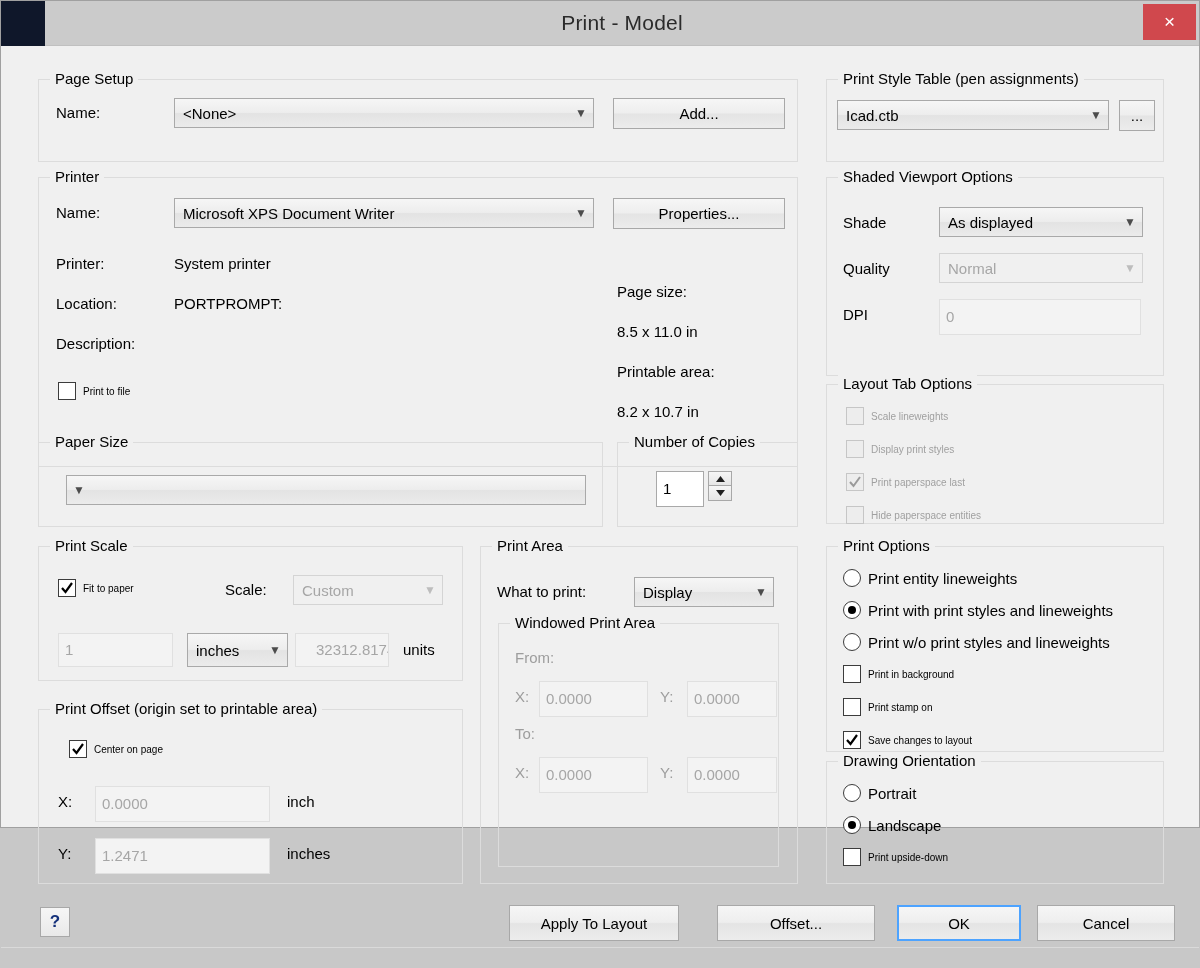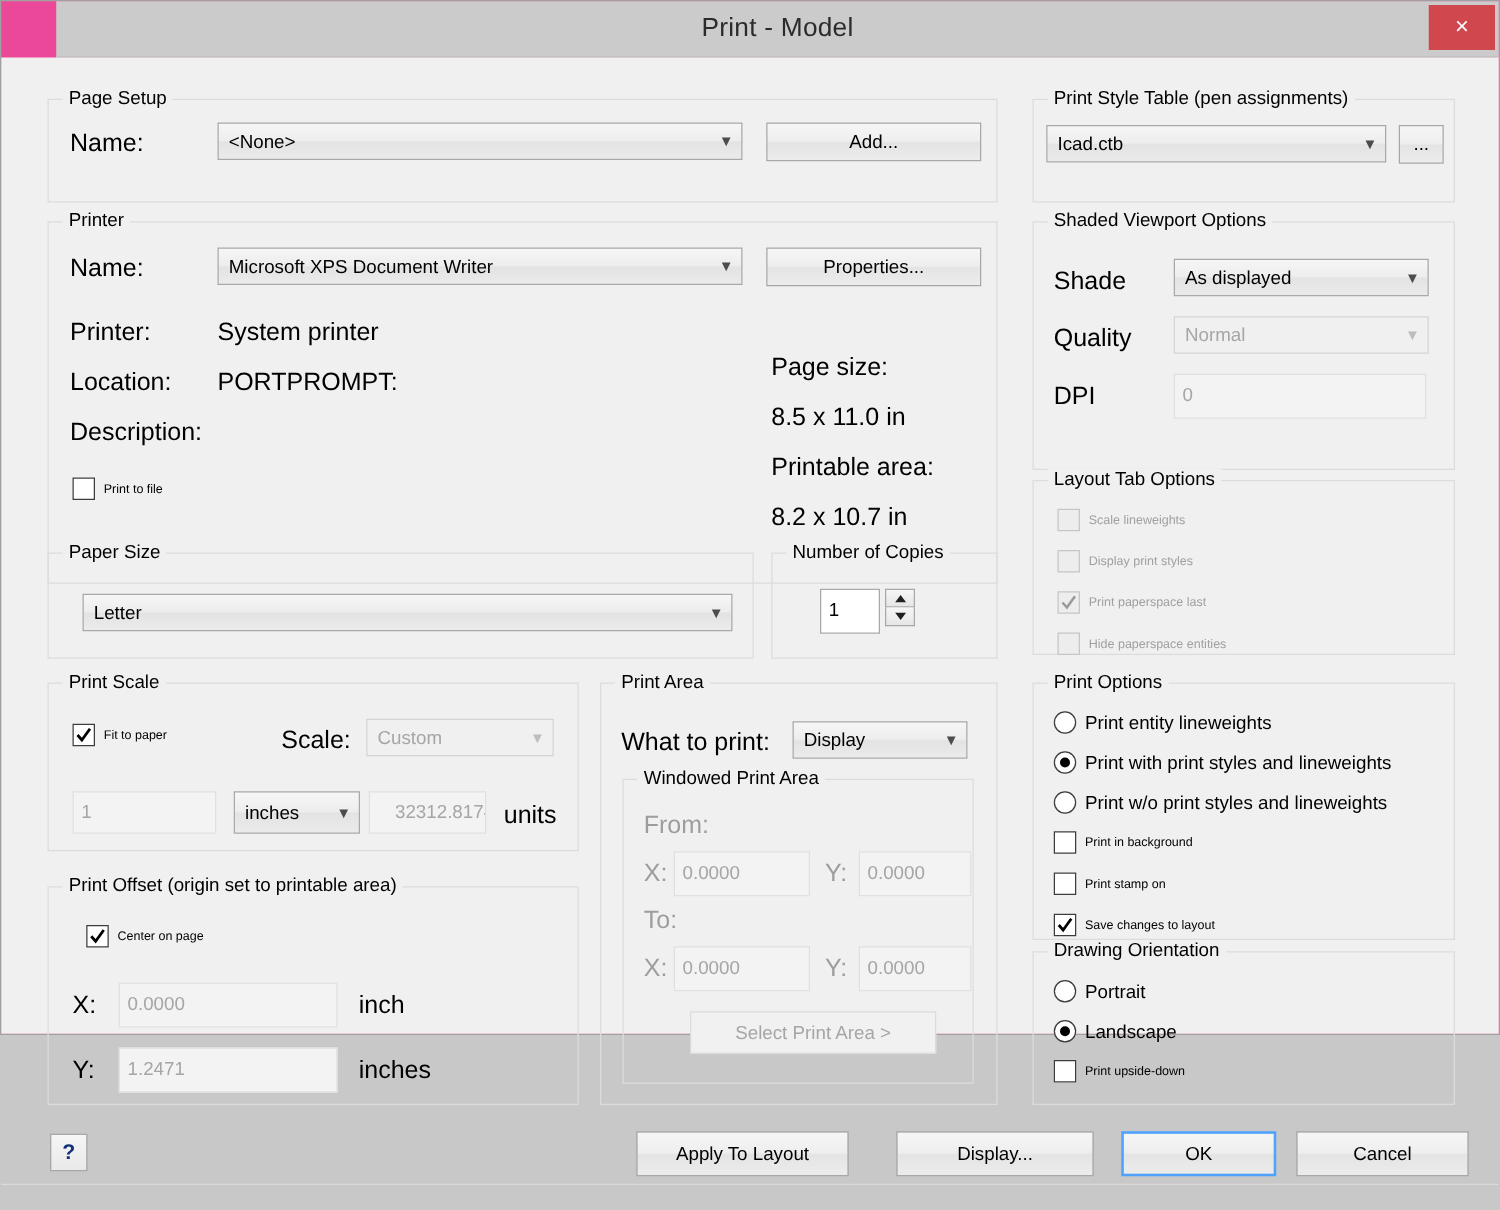--- a/index.html
+++ b/index.html
@@ -9,21 +9,21 @@
     background:#c8c8c8;
     font-family:"Liberation Sans", sans-serif;
     font-size:15px;
     color:#000;
     overflow:hidden;
   }
 
   
   .window {
     position:absolute; left:0; top:0; width:1200px; height:828px;
-    background:#ec4899;
+    background:#0f172a;
     border:1px solid #a0a0a0;
     padding-left:44px;
   }
   .titlebar {
     position:relative;
     height:45px;
     background:#cbcbcb;
     border-bottom:1px solid #c0c0c0;
   }
   .title-text {
@@ -61,21 +61,21 @@
     top:-10px; left:11px;
     background:#f0f0f0;
     padding:0 5px;
     font-size:15px;
     color:#000;
     white-space:nowrap;
   }
   .group.disabled > .glegend { color:#000; }
 
   
-  .lab { position:absolute; font-size:20px; color:#000; white-space:nowrap; }
+  .lab { position:absolute; font-size:15px; color:#000; white-space:nowrap; }
   .lab.dim { color:#9d9d9d; }
 
   
   .combo {
     position:absolute;
     height:30px;
     background:linear-gradient(to bottom,#f6f6f6 0%,#ededed 48%,#e3e3e3 52%,#ebebeb 100%);
     border:1px solid #a9a9a9;
     display:flex; align-items:center;
     cursor:pointer;
@@ -258,21 +258,20 @@
 
       <span class="lab" style="left:578px; top:105px;">Page size:</span>
       <span class="lab" style="left:578px; top:145px;">8.5 x 11.0 in</span>
       <span class="lab" style="left:578px; top:185px;">Printable area:</span>
       <span class="lab" style="left:578px; top:225px;">8.2 x 10.7 in</span>
     </div>
 
     <div class="group" style="left:37px; top:396px; width:565px; height:85px;">
       <span class="glegend">Paper Size</span>
       <div class="combo" style="left:27px; top:32px; width:520px;">
-        <span class="ctext">Letter</span>
         <span class="carrow">▼</span>
       </div>
     </div>
 
     <div class="group" style="left:616px; top:396px; width:181px; height:85px;">
       <span class="glegend">Number of Copies</span>
       <div class="input" style="left:38px; top:28px; width:48px; height:36px; line-height:34px;">1</div>
       <div class="spin" style="left:90px; top:28px;">
         <div class="sbtn">
           <svg width="9" height="6" viewBox="0 0 9 6">
@@ -353,21 +352,20 @@
         <div class="input disabled" style="left:40px; top:57px; width:109px; height:36px; line-height:34px;">0.0000</div>
         <span class="lab dim" style="left:161px; top:64px;">Y:</span>
         <div class="input disabled" style="left:188px; top:57px; width:90px; height:36px; line-height:34px;">0.0000</div>
 
         <span class="lab dim" style="left:16px; top:101px;">To:</span>
         <span class="lab dim" style="left:16px; top:140px;">X:</span>
         <div class="input disabled" style="left:40px; top:133px; width:109px; height:36px; line-height:34px;">0.0000</div>
         <span class="lab dim" style="left:161px; top:140px;">Y:</span>
         <div class="input disabled" style="left:188px; top:133px; width:90px; height:36px; line-height:34px;">0.0000</div>
 
-        <div class="btn disabled" style="left:53px; top:185px; width:197px; height:34px;">Select Print Area &gt;</div>
       </div>
     </div>
 
     <div class="group" style="left:825px; top:33px; width:338px; height:83px;">
       <span class="glegend">Print Style Table (pen assignments)</span>
       <div class="combo" style="left:10px; top:20px; width:272px;">
         <span class="ctext">Icad.ctb</span>
         <span class="carrow">▼</span>
       </div>
       <div class="btn" style="left:292px; top:20px; width:36px; height:31px;">...</div>
@@ -467,19 +465,19 @@
         <span class="rtxt">Landscape</span>
       </div>
       <div class="chk" style="left:16px; top:86px;">
         <span class="box"></span>
         <span class="ctxt">Print upside-down</span>
       </div>
     </div>
 
     <div class="help-btn" style="left:39px; top:861px;">?</div>
     <div class="btn" style="left:508px; top:859px; width:170px; height:36px;">Apply To Layout</div>
-    <div class="btn" style="left:716px; top:859px; width:158px; height:36px;">Display...</div>
+    <div class="btn" style="left:716px; top:859px; width:158px; height:36px;">Offset...</div>
     <div class="btn focus" style="left:896px; top:859px; width:124px; height:36px;">OK</div>
     <div class="btn" style="left:1036px; top:859px; width:138px; height:36px;">Cancel</div>
 
     <div class="sep-line" style="top:901px;"></div>
   </div>
 </div>
 
 </body></html>

